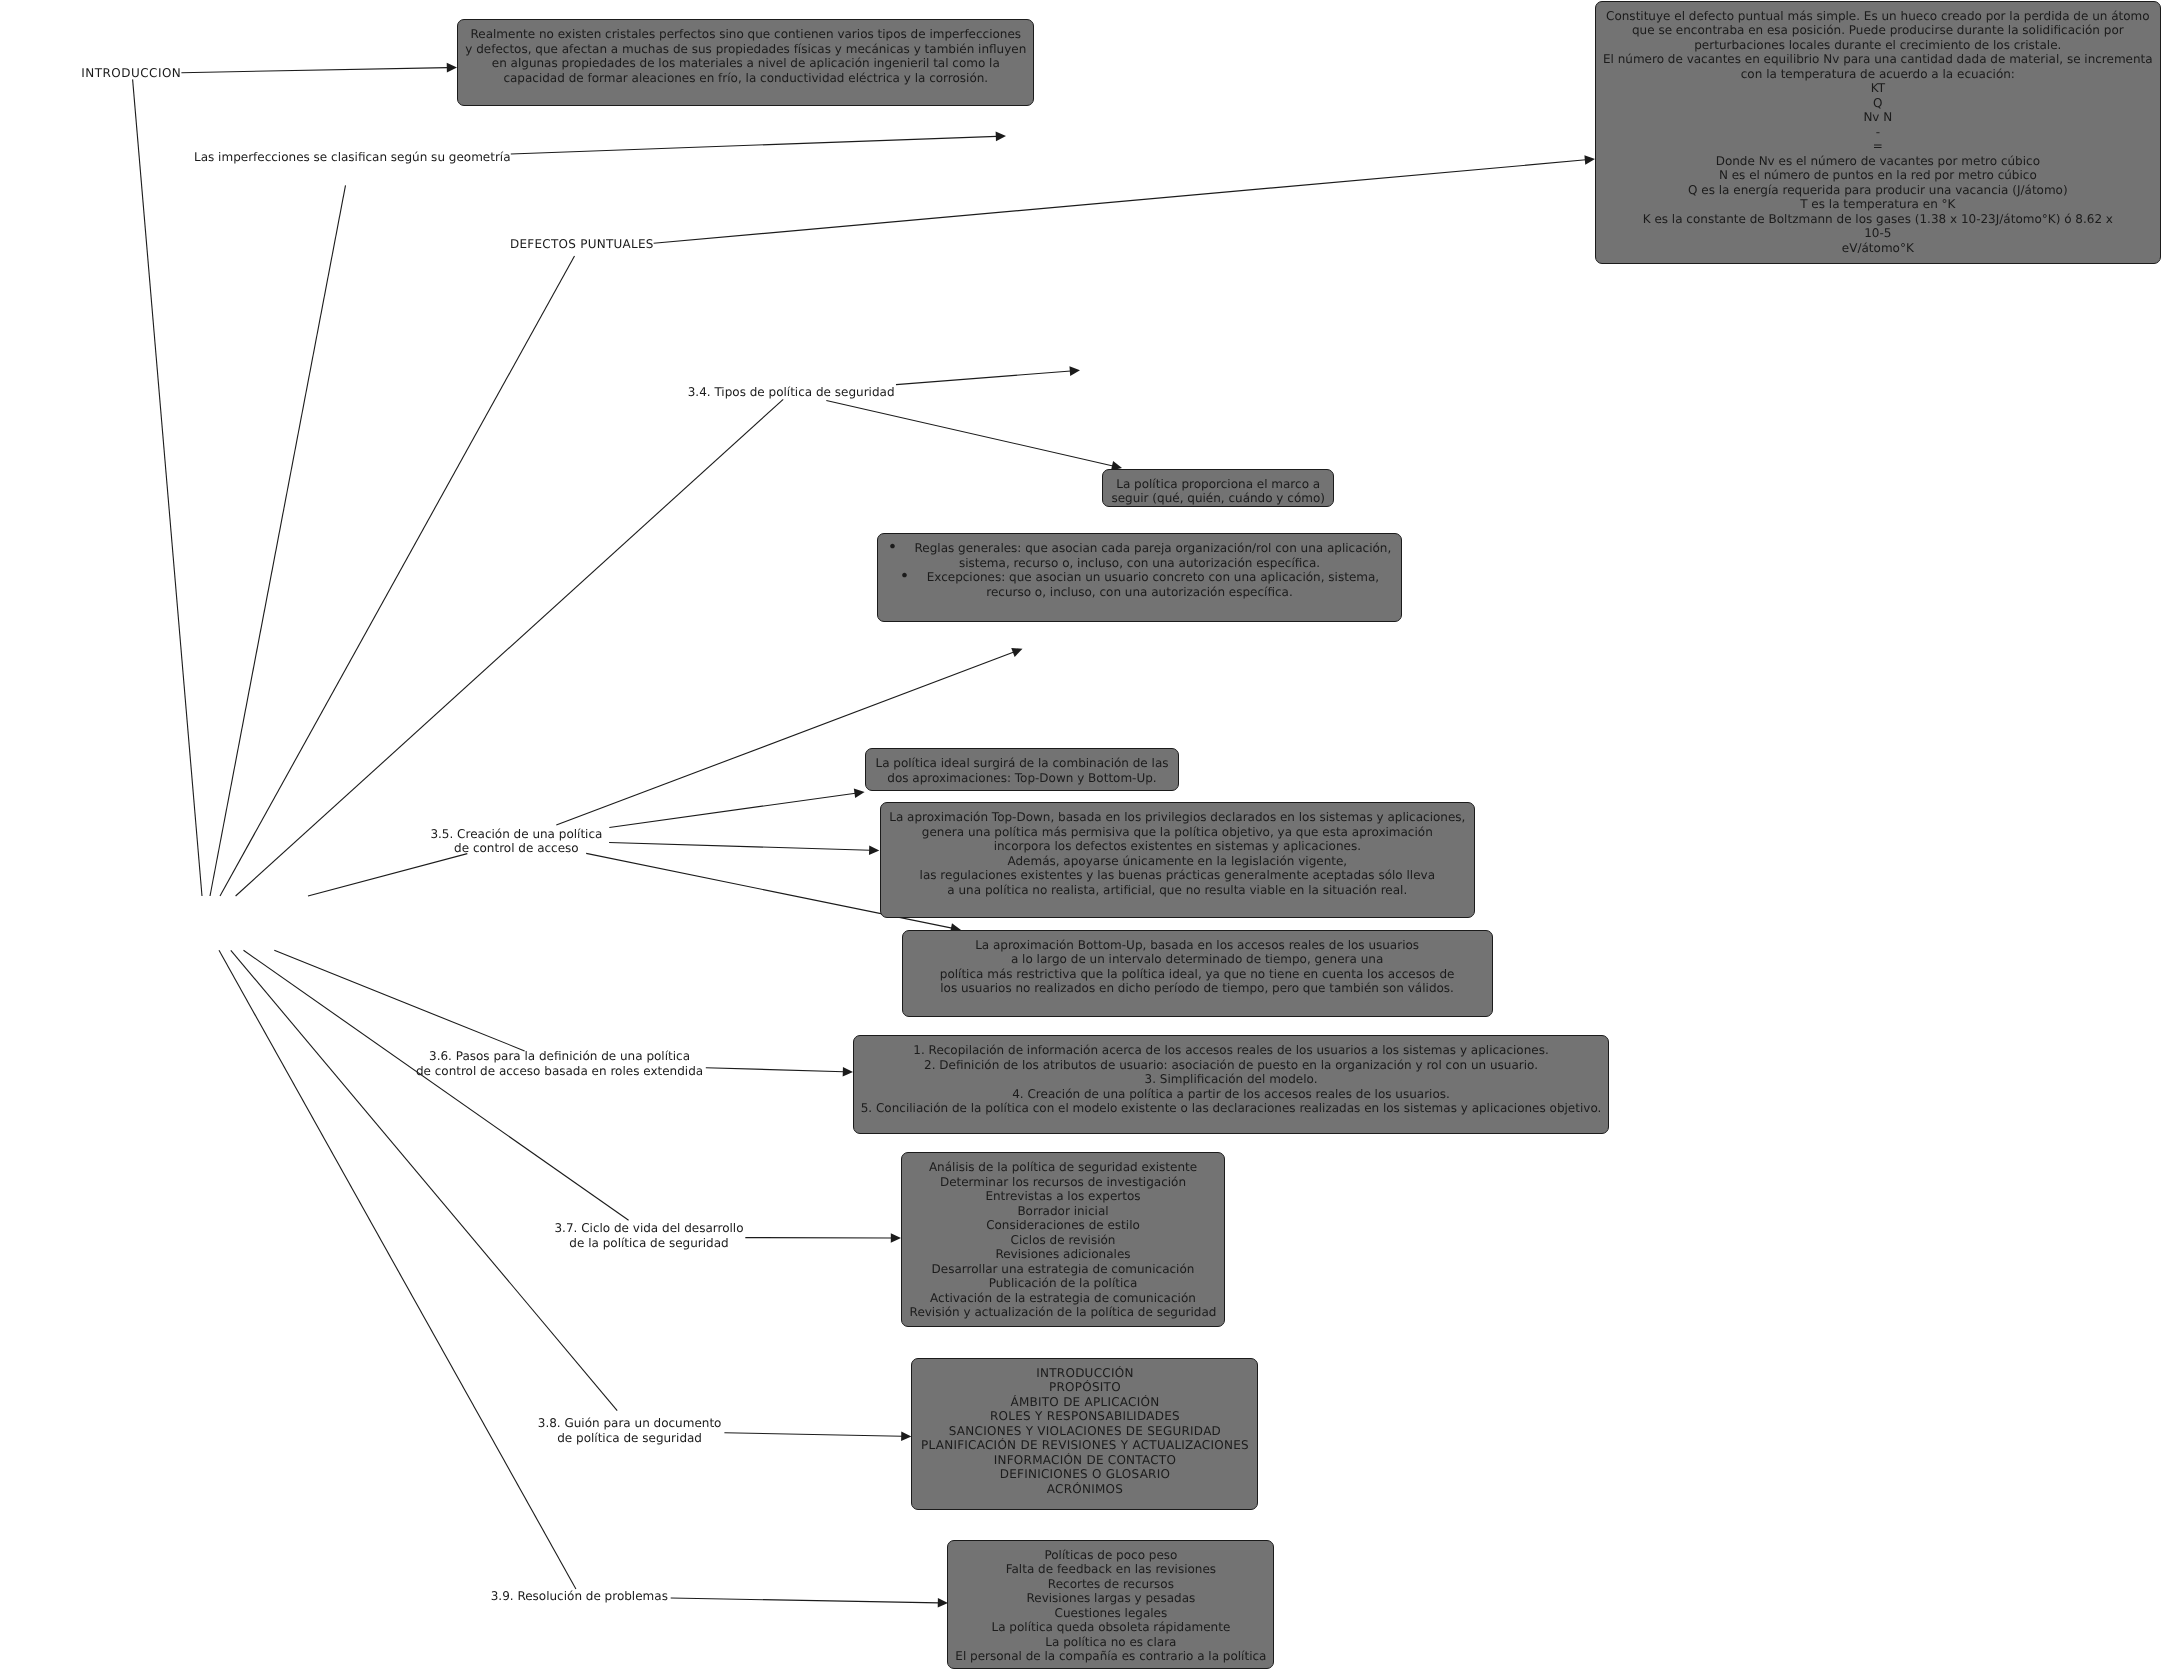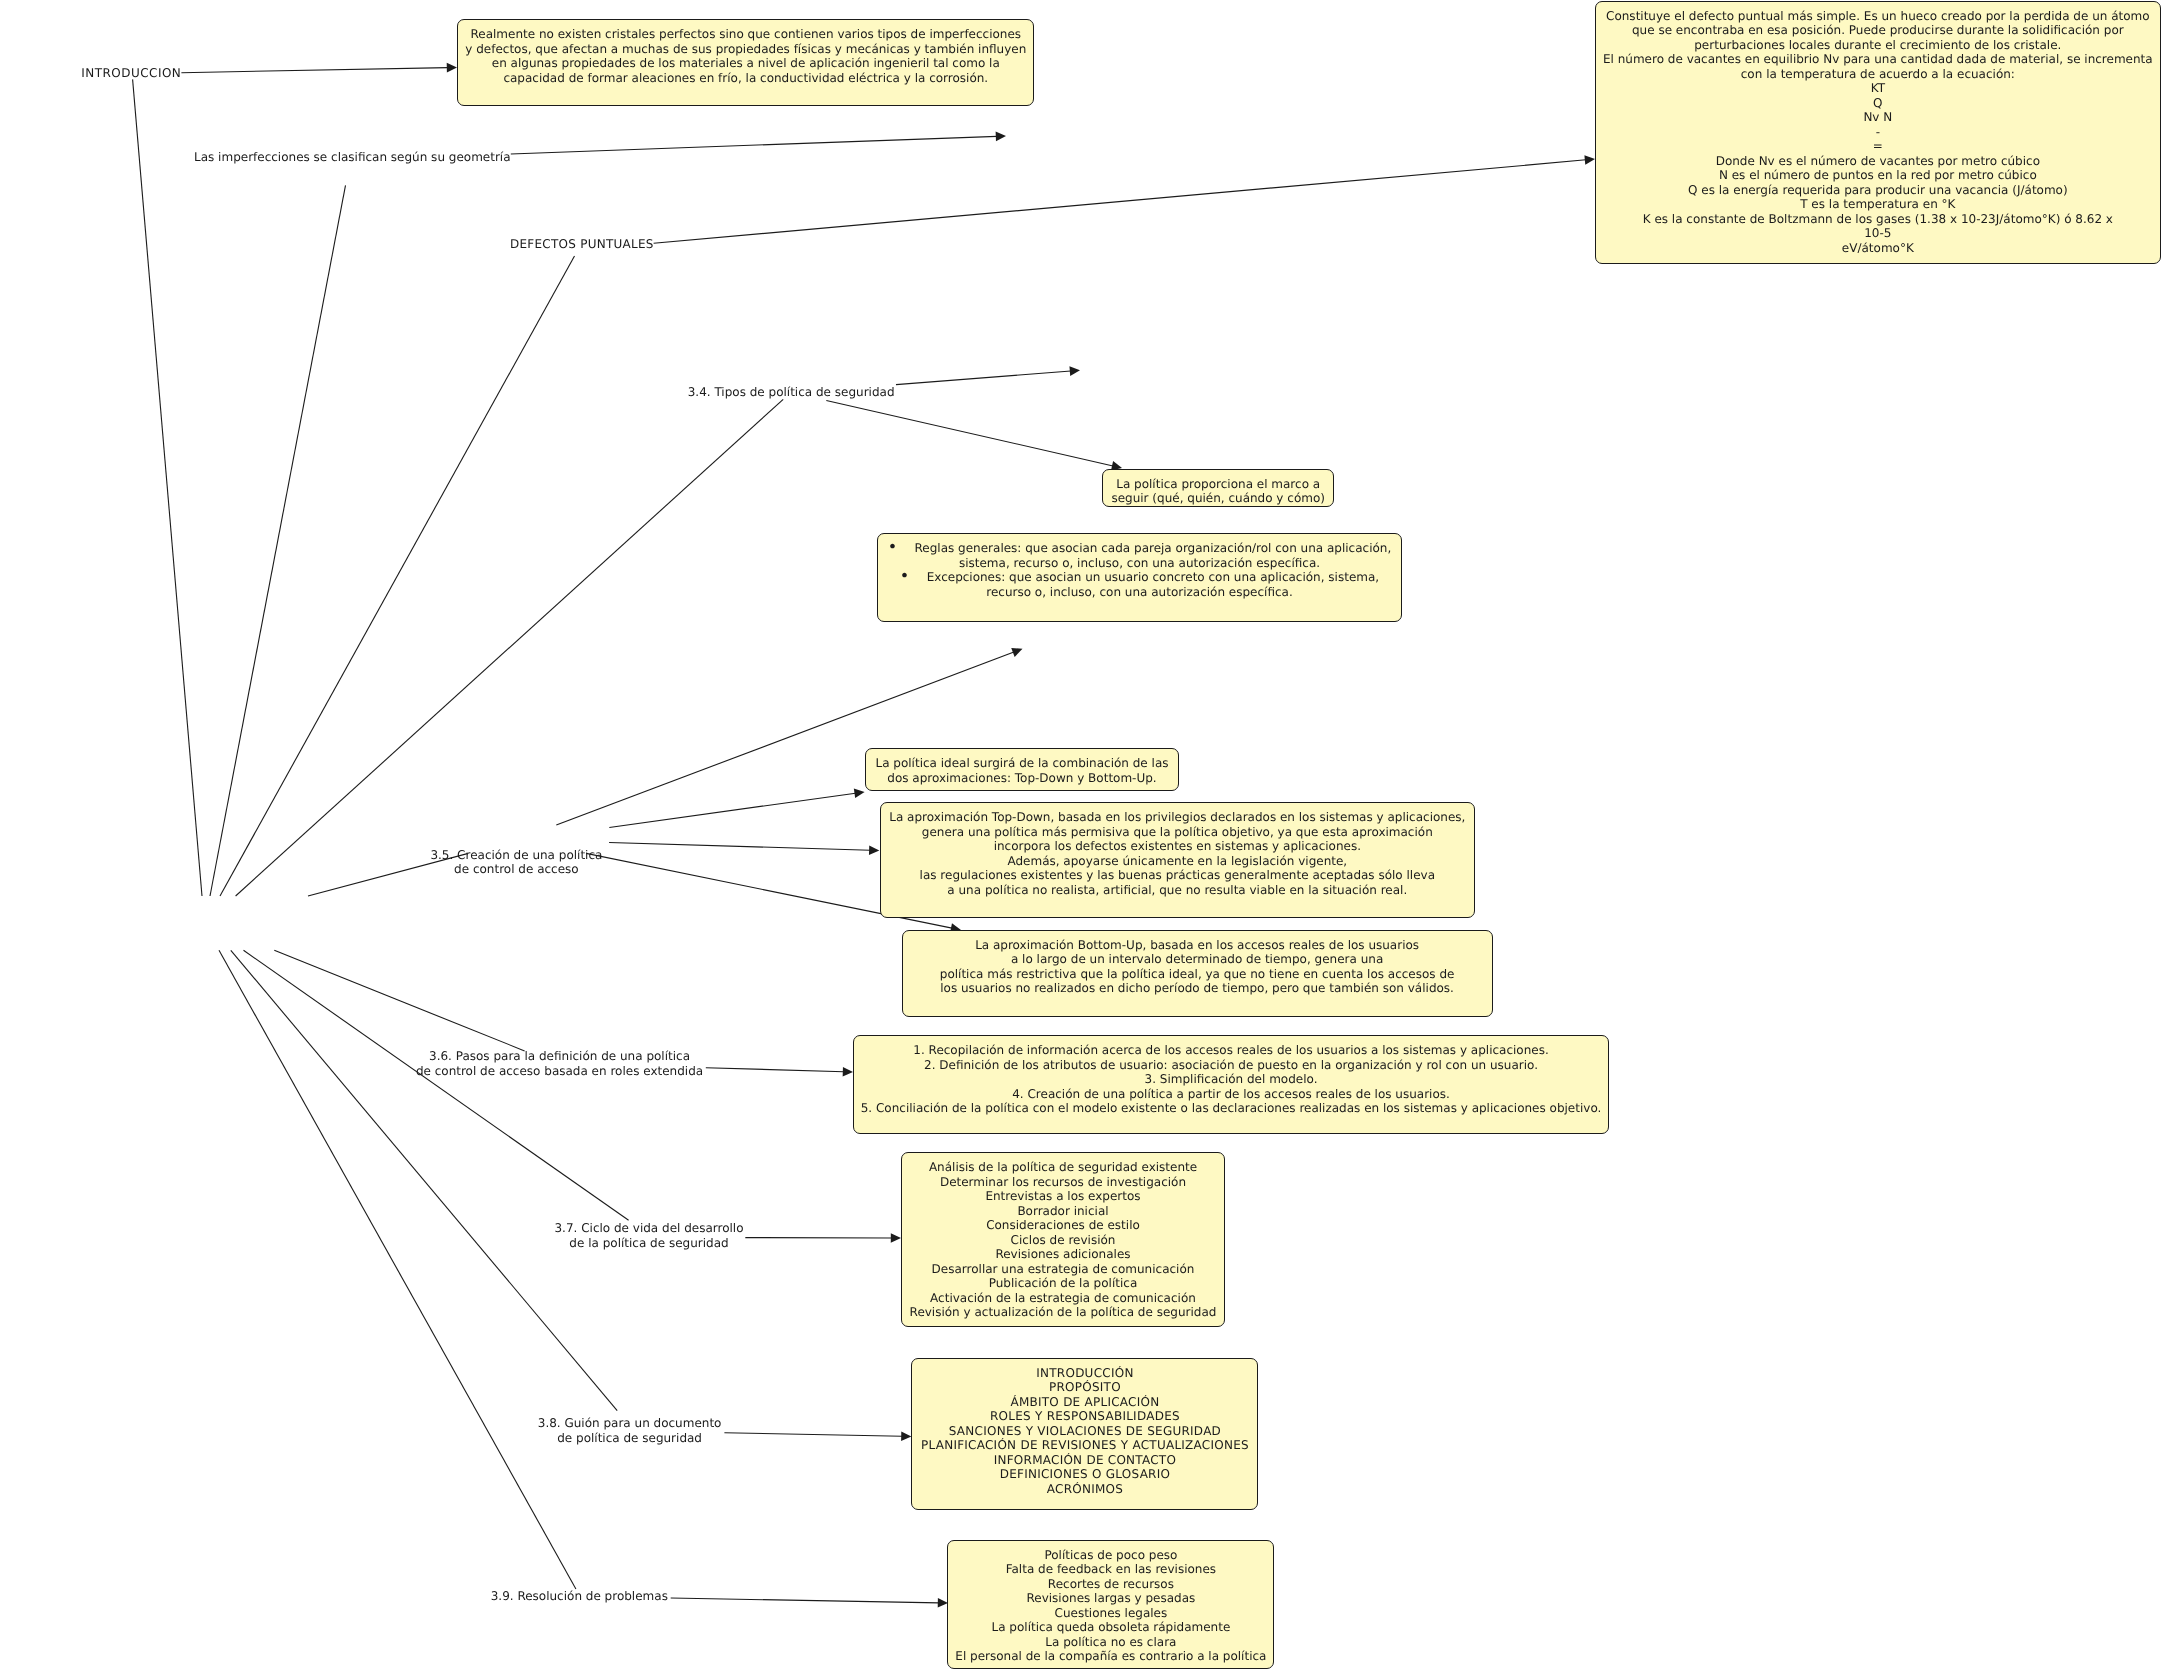--- a/index.html
+++ b/index.html
@@ -3,21 +3,21 @@
 <meta charset="utf-8">
 <style>
 html,body{margin:0;padding:0;}
 body{width:2163px;height:1673px;background:#ffffff;overflow:hidden;
      font-family:"DejaVu Sans",sans-serif;color:#1b1b1b;
      -webkit-font-smoothing:antialiased;text-rendering:geometricPrecision;}
 #map{position:relative;width:2163px;height:1673px;}
 #edges{position:absolute;left:0;top:0;pointer-events:none;}
 #edges line{stroke:#1b1b1b;stroke-width:1.1;}
 #edges polygon{fill:#1b1b1b;}
-.node{position:absolute;box-sizing:border-box;background:#fef9c3;
+.node{position:absolute;box-sizing:border-box;background:#737373;
       border:1.1px solid #1b1b1b;border-radius:7px;}
 .ntext{position:absolute;left:0;right:0;}
 .ln{font-size:12px;line-height:14.5px;text-align:center;white-space:pre;}
 .bul{font-size:16px;line-height:0;margin-right:17.4px;vertical-align:baseline;}
 .lbl{position:absolute;font-size:12px;line-height:14.5px;white-space:pre;}
 </style>
 </head>
 <body>
 
 <div id="map">
@@ -215,18 +215,18 @@
         <div class="ln">Cuestiones legales</div>
         <div class="ln">La política queda obsoleta rápidamente</div>
         <div class="ln">La política no es clara</div>
         <div class="ln">El personal de la compañía es contrario a la política</div>
       </div>
     </div>
 <div class="lbl" style="left:81.3px;top:66.05px;text-align:left; letter-spacing:0.47px;"><div class="ln">INTRODUCCION</div></div>
 <div class="lbl" style="left:194px;top:150.05px;text-align:left;"><div class="ln">Las imperfecciones se clasifican según su geometría</div></div>
 <div class="lbl" style="left:510.0px;top:237.05px;text-align:left; letter-spacing:0.25px;"><div class="ln">DEFECTOS PUNTUALES</div></div>
 <div class="lbl" style="left:687.7px;top:384.55px;text-align:left;"><div class="ln">3.4. Tipos de política de seguridad</div></div>
-<div class="lbl" style="left:516.4px;top:826.55px;transform:translateX(-50%);text-align:center;margin-top:21px;"><div class="ln">3.5. Creación de una política</div><div class="ln">de control de acceso</div></div>
+<div class="lbl" style="left:516.4px;top:826.55px;transform:translateX(-50%);text-align:center;"><div class="ln">3.5. Creación de una política</div><div class="ln">de control de acceso</div></div>
 <div class="lbl" style="left:559.5px;top:1049.35px;transform:translateX(-50%);text-align:center;"><div class="ln">3.6. Pasos para la definición de una política</div><div class="ln">de control de acceso basada en roles extendida</div></div>
 <div class="lbl" style="left:649.0px;top:1221.05px;transform:translateX(-50%);text-align:center;"><div class="ln">3.7. Ciclo de vida del desarrollo</div><div class="ln">de la política de seguridad</div></div>
 <div class="lbl" style="left:629.6px;top:1416.05px;transform:translateX(-50%);text-align:center;"><div class="ln">3.8. Guión para un documento</div><div class="ln">de política de seguridad</div></div>
 <div class="lbl" style="left:490.7px;top:1589.15px;text-align:left;"><div class="ln">3.9. Resolución de problemas</div></div>
 </div>
 
 </body></html>

